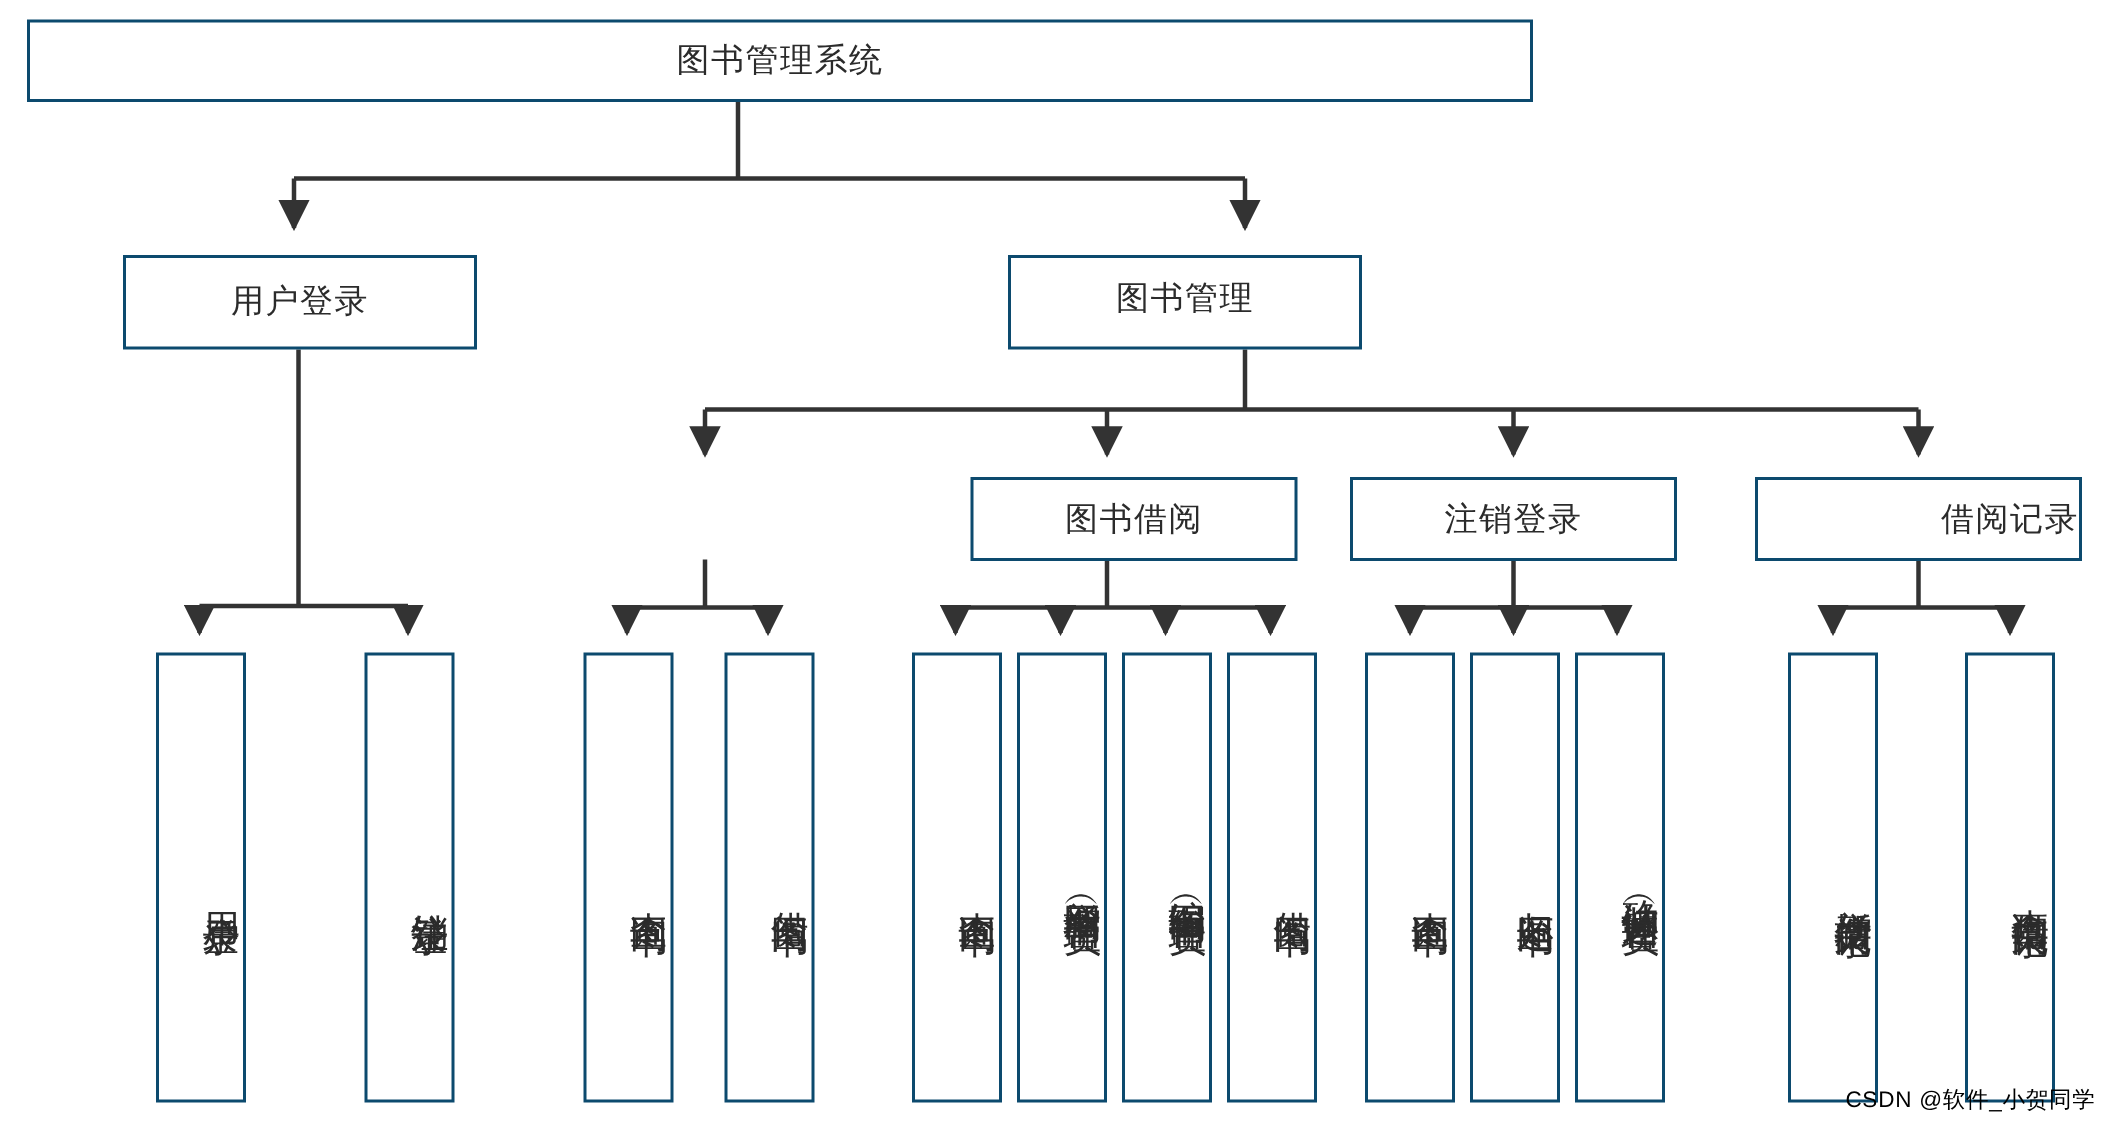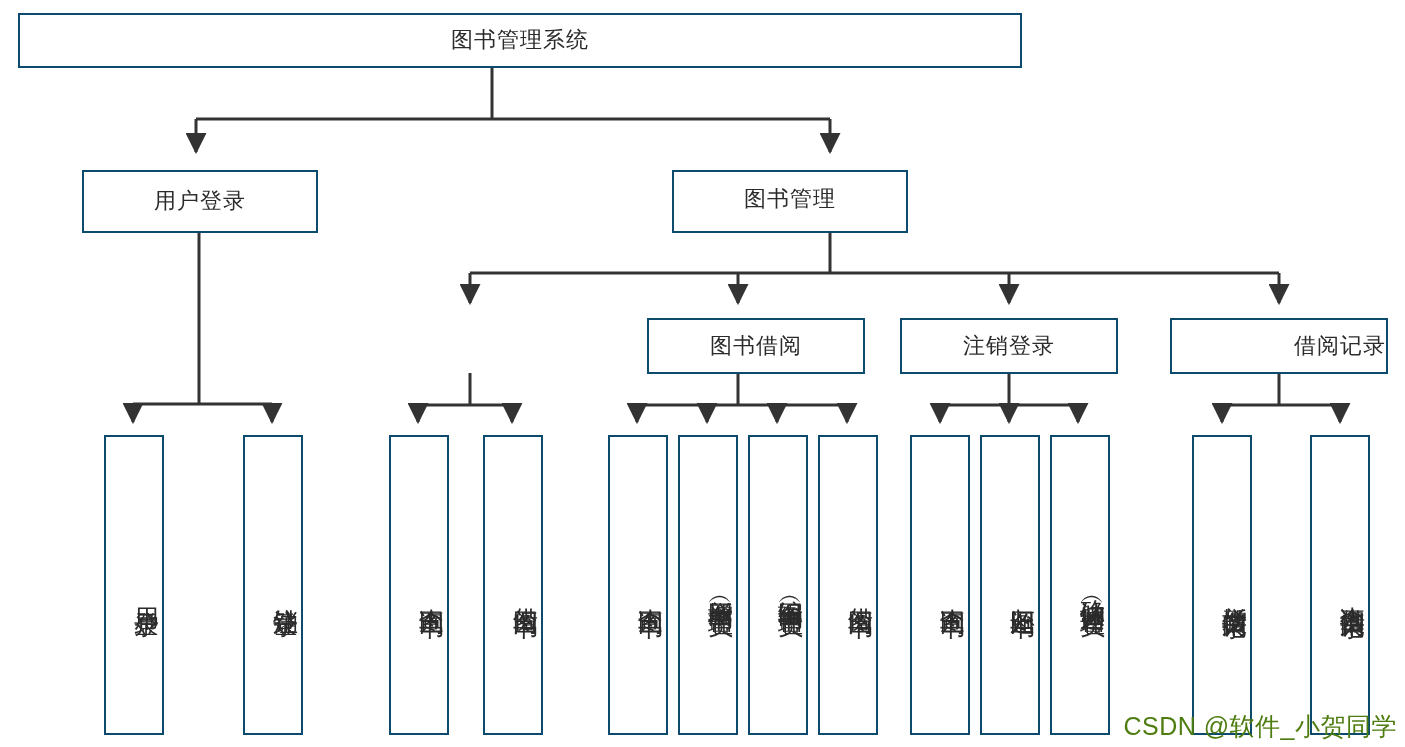--- a/index.html
+++ b/index.html
@@ -56,22 +56,22 @@
     white-space: pre-line;
   }
   .node.vert .node-label {
     writing-mode: vertical-rl;
     text-orientation: upright;
   }
   #watermark {
     position: absolute;
     right: 8px;
     bottom: 4px;
-    font-size: 25px;
-    color: #4d7c0f;
+    font-size: 15px;
+    color: #000000;
     font-family: "Liberation Sans", "DejaVu Sans", sans-serif;
     white-space: nowrap;
     letter-spacing: 0.5px;
     margin-top: 28px;
   }
 </style>
 </head>
 <body>
 
 <div id="stage">

